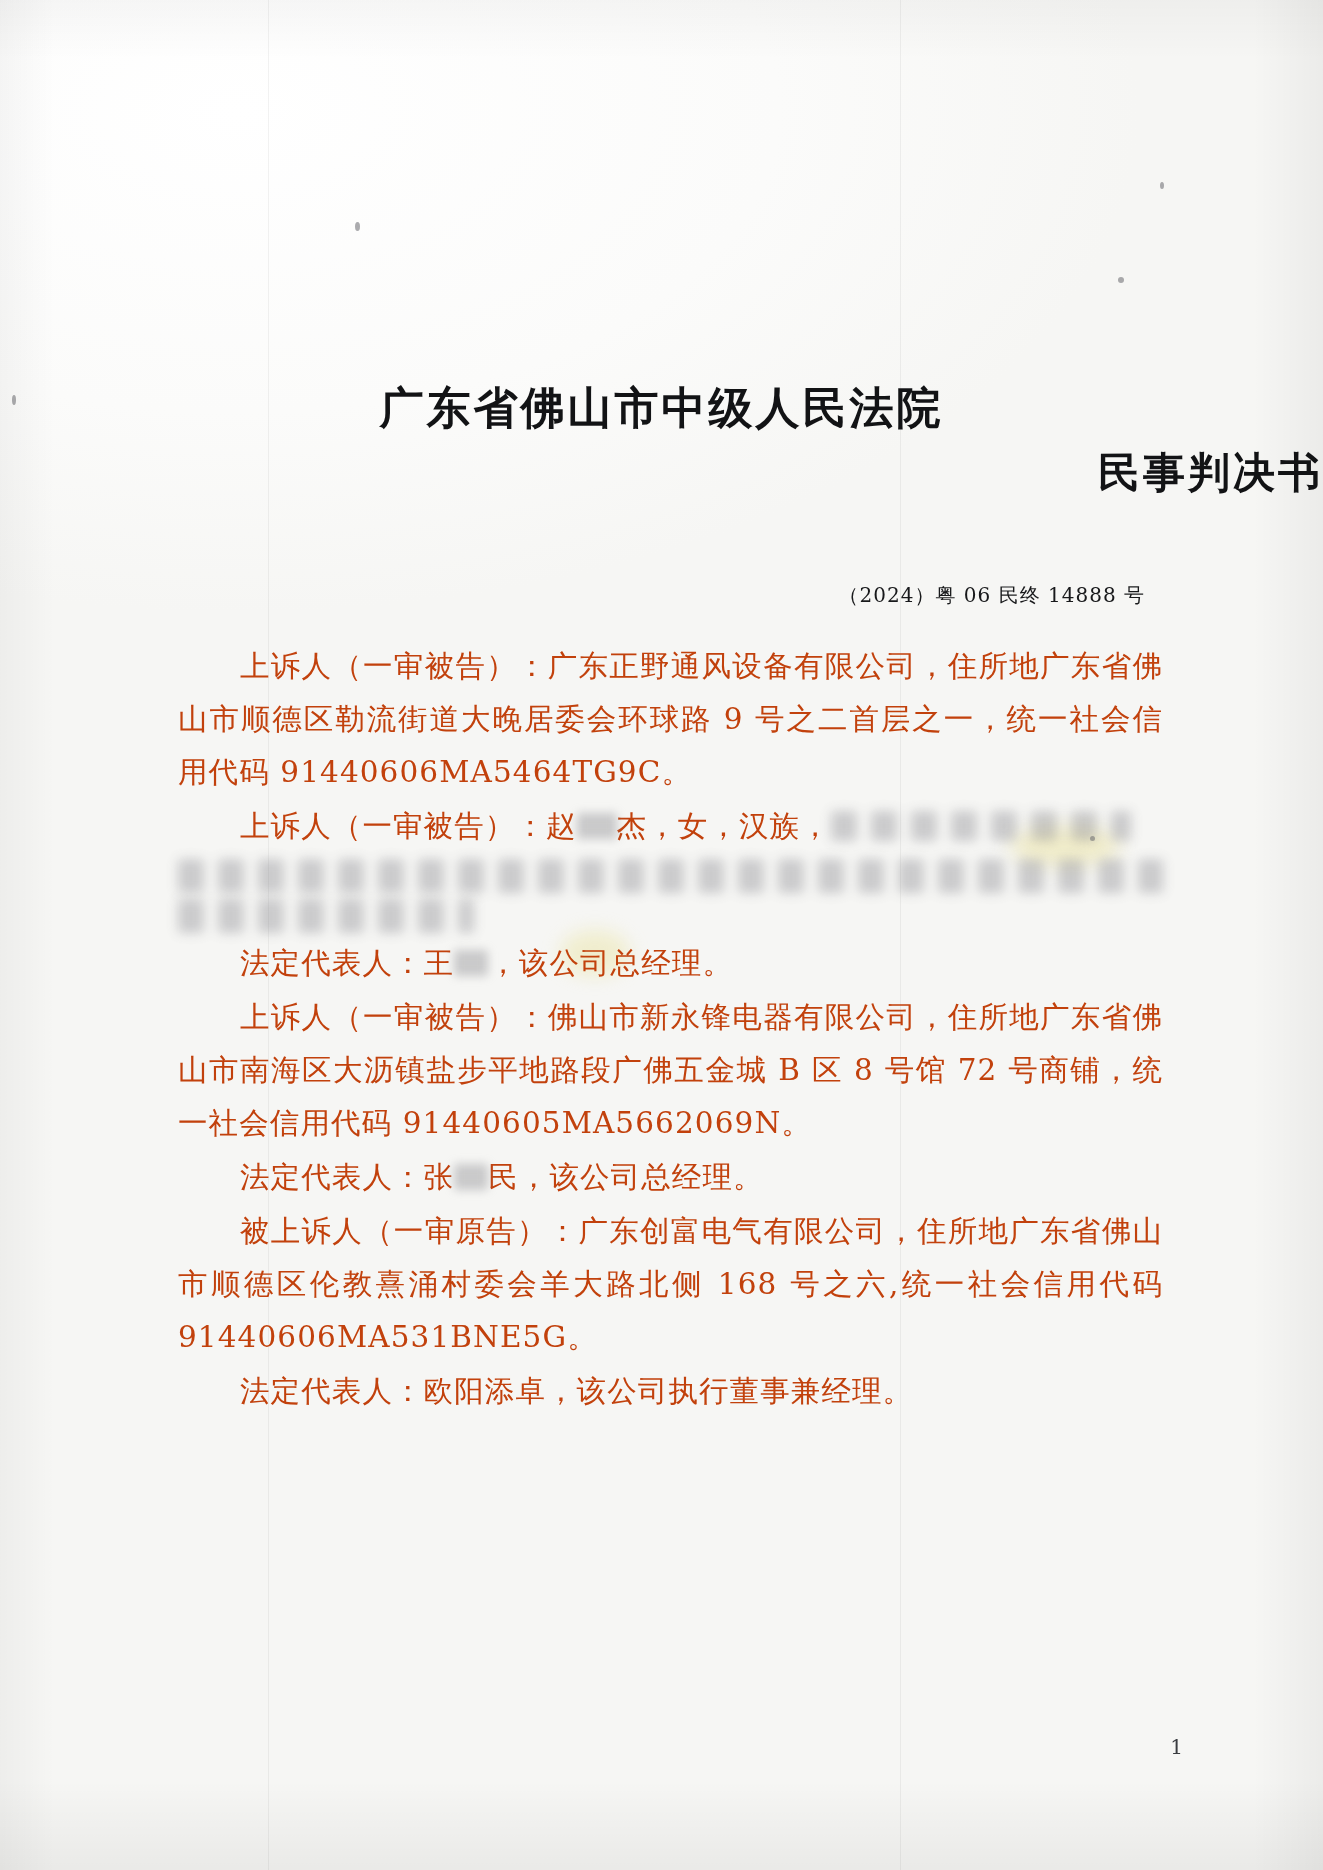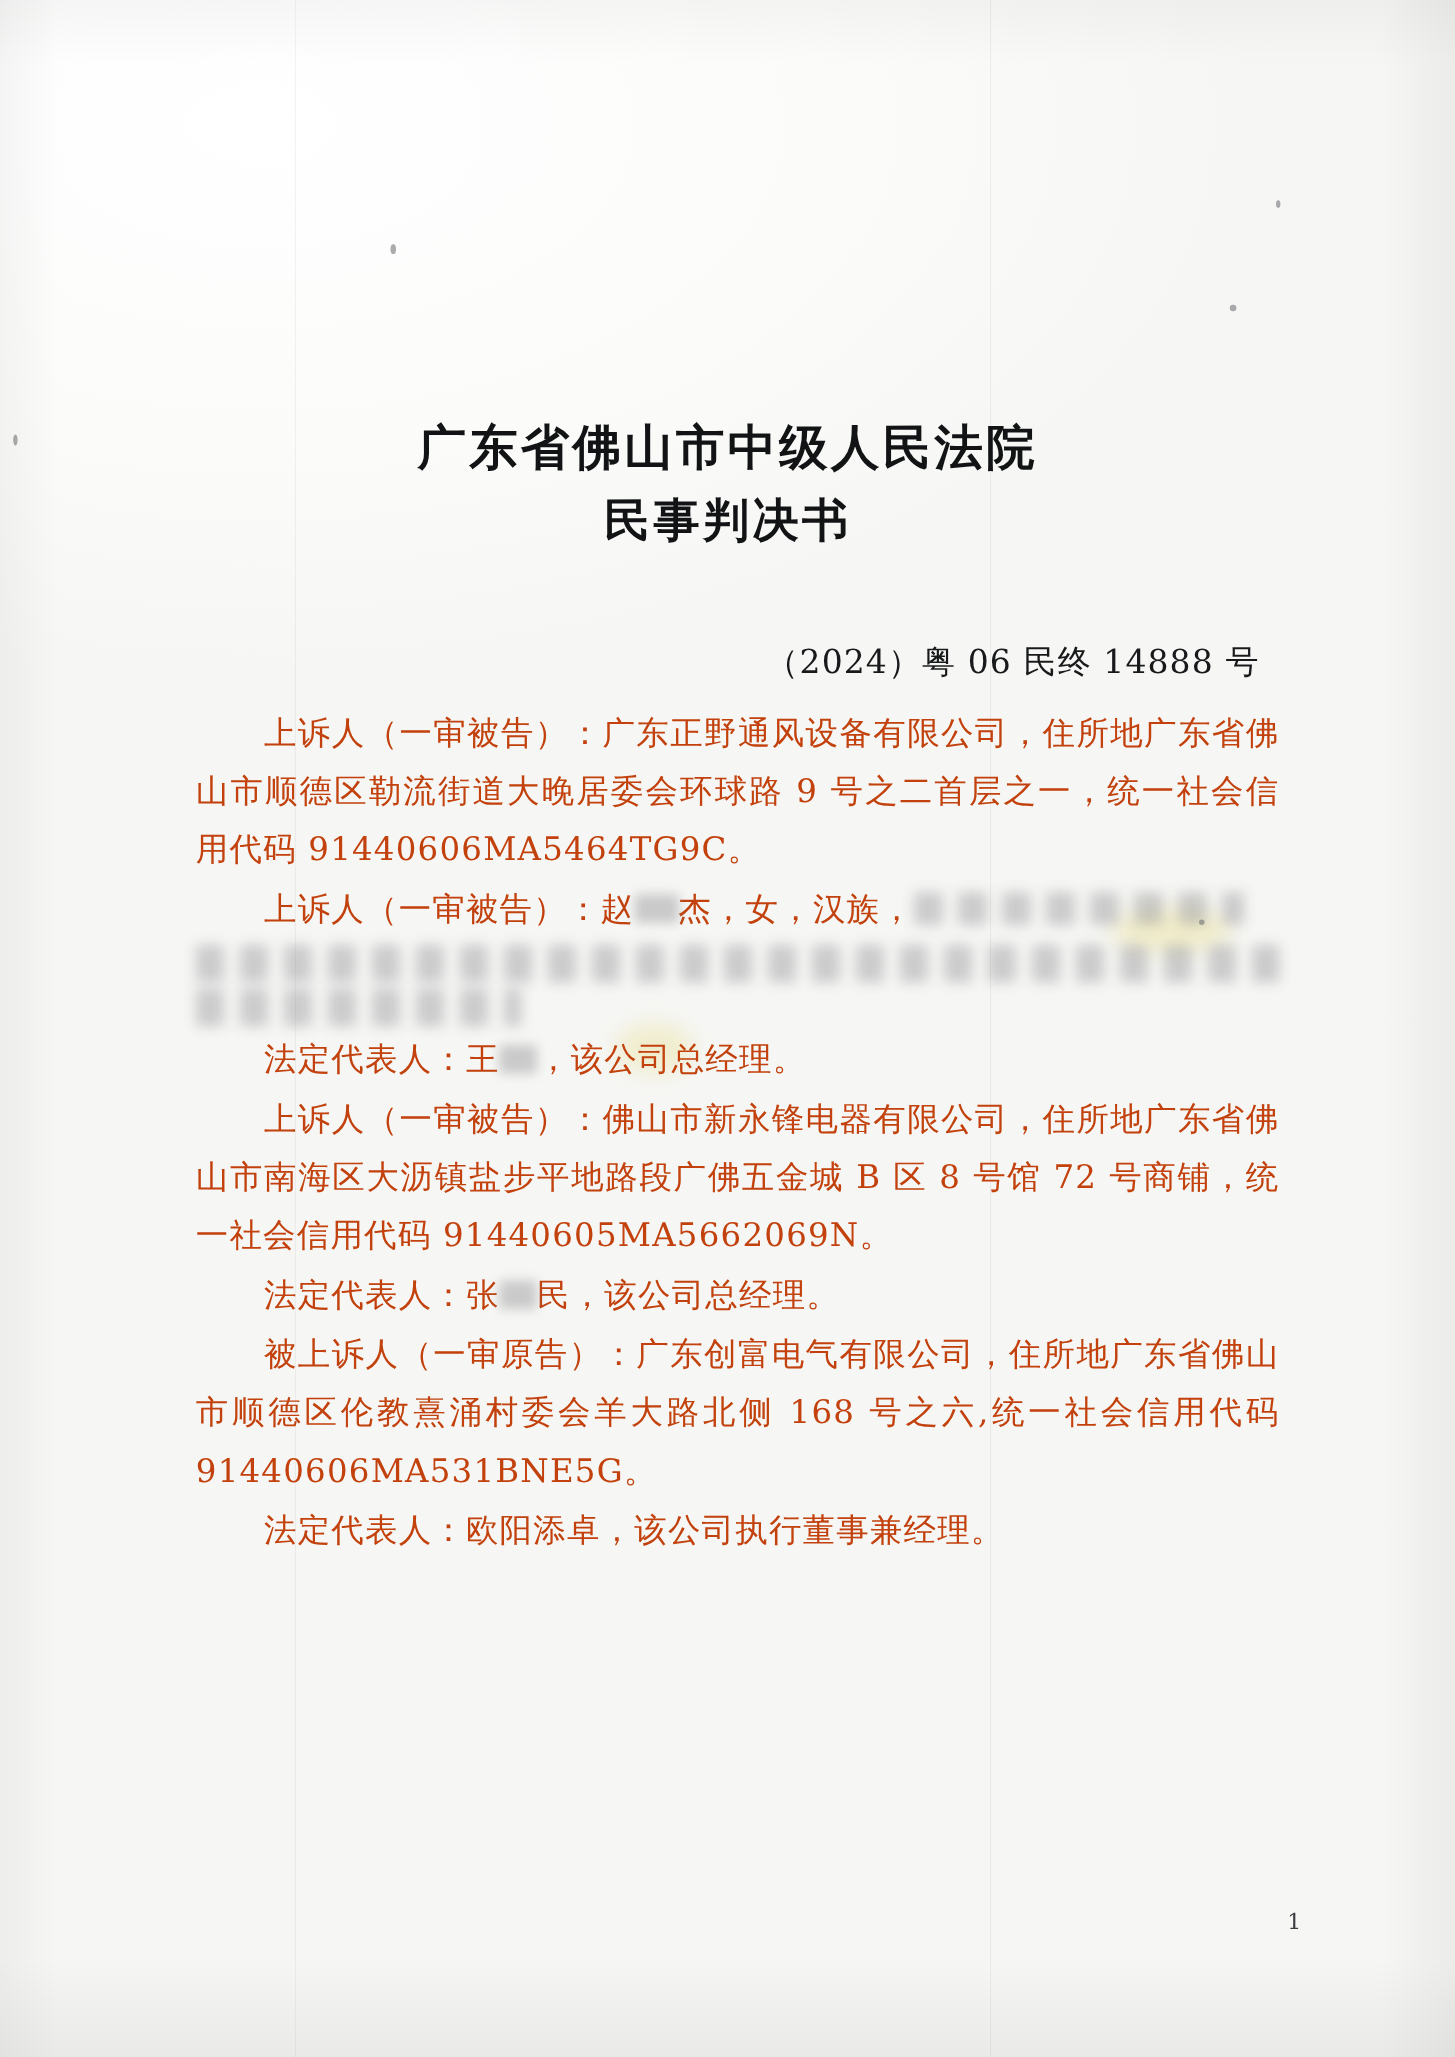--- a/index.html
+++ b/index.html
@@ -71,27 +71,28 @@
     line-height: 1.25;
   }
   .doc-type {
     font-family: "DejaVu Serif", "Liberation Serif", serif;
     font-weight: 700;
     font-size: 42px;
     letter-spacing: 3px;
     color: #121315;
     margin-top: 12px;
     line-height: 1.25;
+    text-align: right;
   }
 
   .case-number {
     position: absolute;
     top: 582px;
     right: 178px;
-    font-size: 30px;
+    font-size: 20px;
     letter-spacing: 1px;
     color: #18191b;
   }
 
   .body-text {
     position: absolute;
     left: 178px;
     right: 160px;
     top: 640px;
     font-size: 29.5px;

